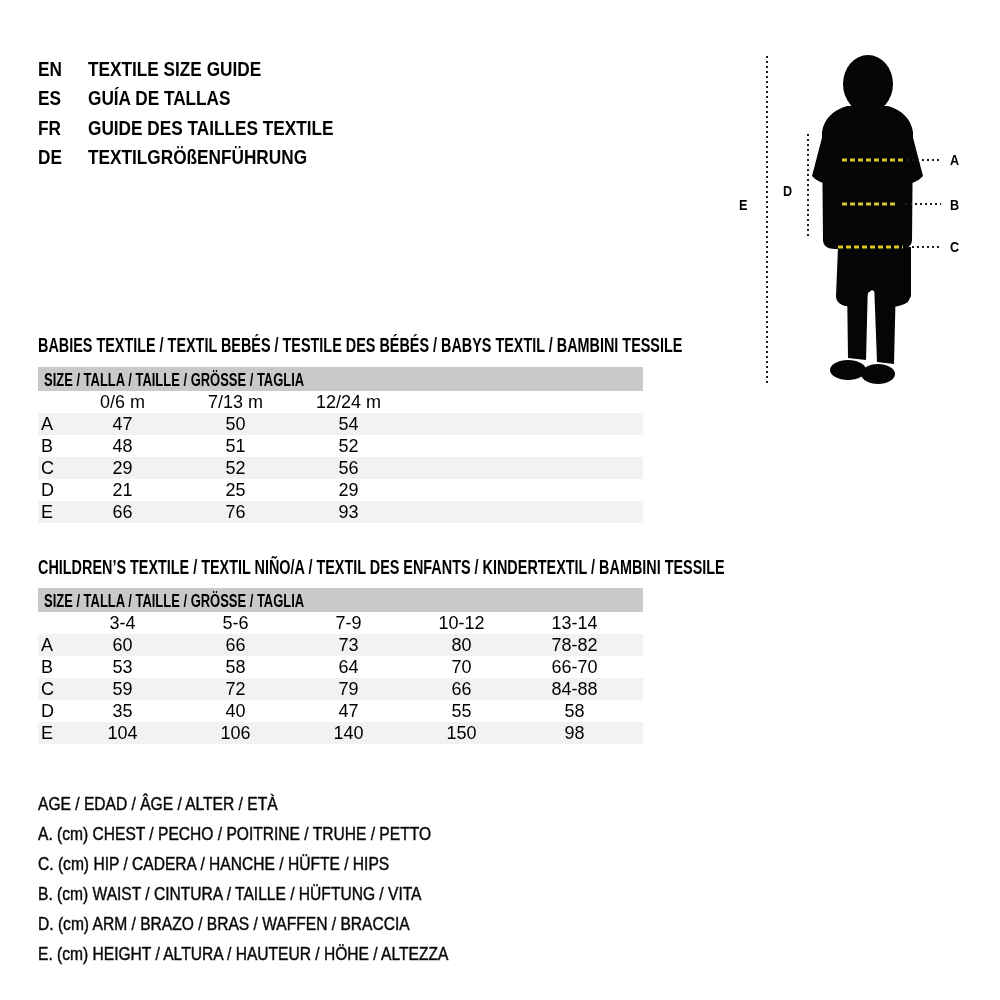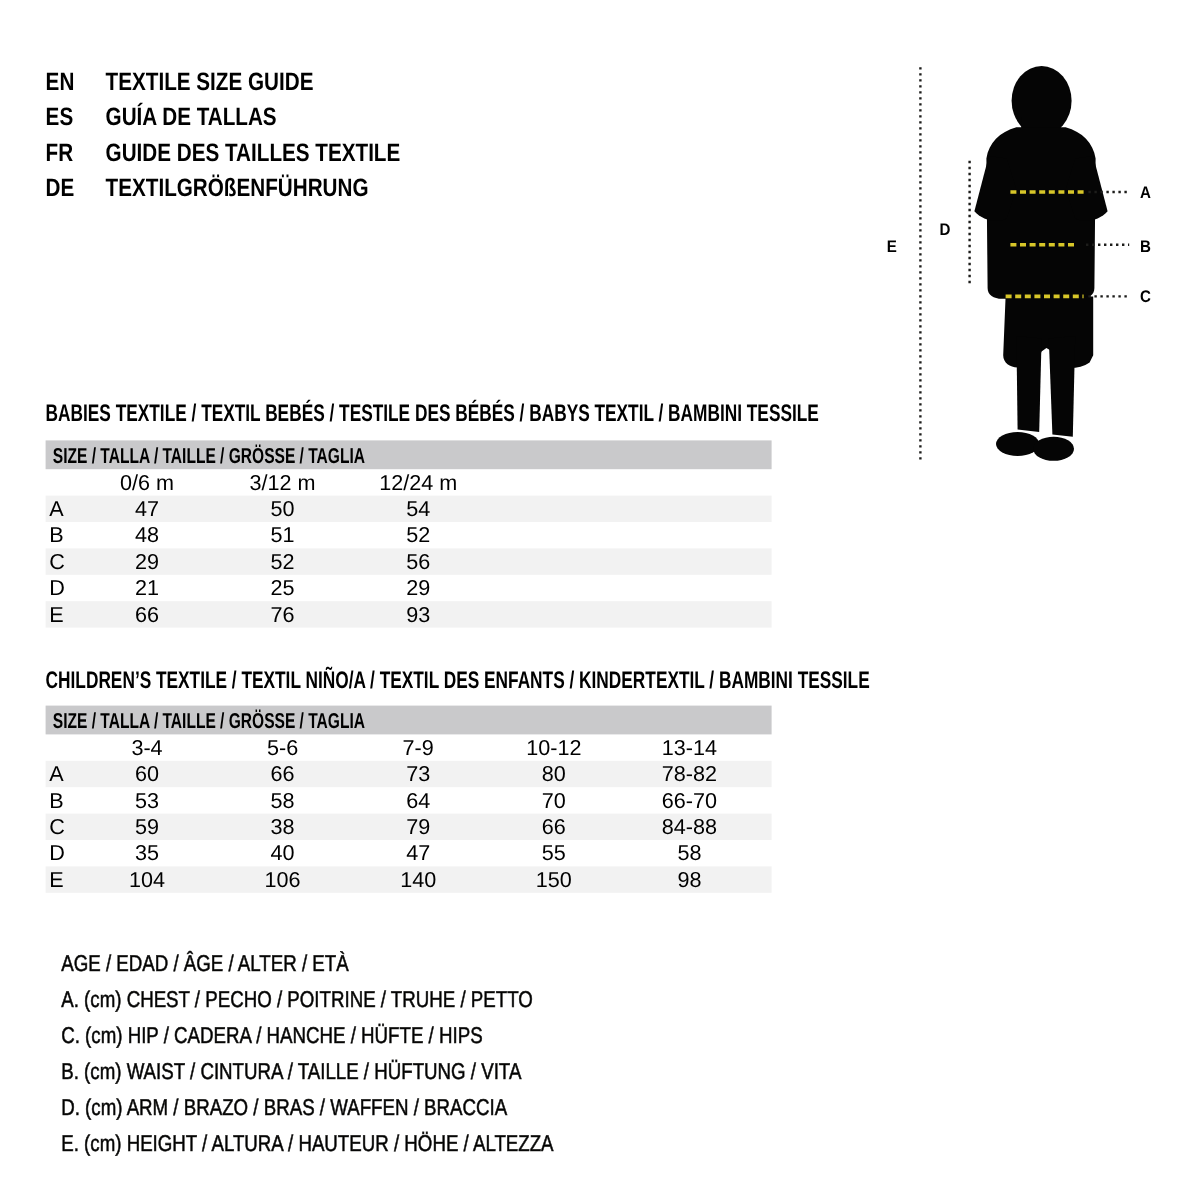--- a/index.html
+++ b/index.html
@@ -89,21 +89,21 @@
   <div class="abs sec-title nowrap" style="left:38px;top:334px;">
     <span class="cond cx72">BABIES TEXTILE / TEXTIL BEBÉS / TESTILE DES BÉBÉS / BABYS TEXTIL / BAMBINI TESSILE</span>
   </div>
   <div class="abs sizetable" style="left:38px;top:367px;">
     <div class="size-bar">
       <span class="cond cx72">SIZE / TALLA / TAILLE / GRÖSSE / TAGLIA</span>
     </div>
     <div class="trow">
       <span class="rlabel"></span>
       <span class="cell">0/6 m</span>
-      <span class="cell">3/12 m</span>
+      <span class="cell">7/13 m</span>
       <span class="cell">12/24 m</span>
     </div>
     <div class="trow shade">
       <span class="rlabel">A</span>
       <span class="cell">47</span>
       <span class="cell">50</span>
       <span class="cell">54</span>
     </div>
     <div class="trow">
       <span class="rlabel">B</span>
@@ -158,21 +158,21 @@
       <span class="rlabel">B</span>
       <span class="cell">53</span>
       <span class="cell">58</span>
       <span class="cell">64</span>
       <span class="cell">70</span>
       <span class="cell">66-70</span>
     </div>
     <div class="trow shade">
       <span class="rlabel">C</span>
       <span class="cell">59</span>
-      <span class="cell">38</span>
+      <span class="cell">72</span>
       <span class="cell">79</span>
       <span class="cell">66</span>
       <span class="cell">84-88</span>
     </div>
     <div class="trow">
       <span class="rlabel">D</span>
       <span class="cell">35</span>
       <span class="cell">40</span>
       <span class="cell">47</span>
       <span class="cell">55</span>
@@ -181,21 +181,21 @@
     <div class="trow shade">
       <span class="rlabel">E</span>
       <span class="cell">104</span>
       <span class="cell">106</span>
       <span class="cell">140</span>
       <span class="cell">150</span>
       <span class="cell">98</span>
     </div>
   </div>
 
-  <div class="abs" style="left:51px;top:789px;text-align:right;">
+  <div class="abs" style="left:38px;top:789px;text-align:right;">
     <div class="legend-line">
       <span class="cond cx82">AGE / EDAD / ÂGE / ALTER / ETÀ</span>
     </div>
     <div class="legend-line">
       <span class="cond cx82">A. (cm) CHEST / PECHO / POITRINE / TRUHE / PETTO</span>
     </div>
     <div class="legend-line">
       <span class="cond cx82">C. (cm) HIP / CADERA / HANCHE / HÜFTE / HIPS</span>
     </div>
     <div class="legend-line">

